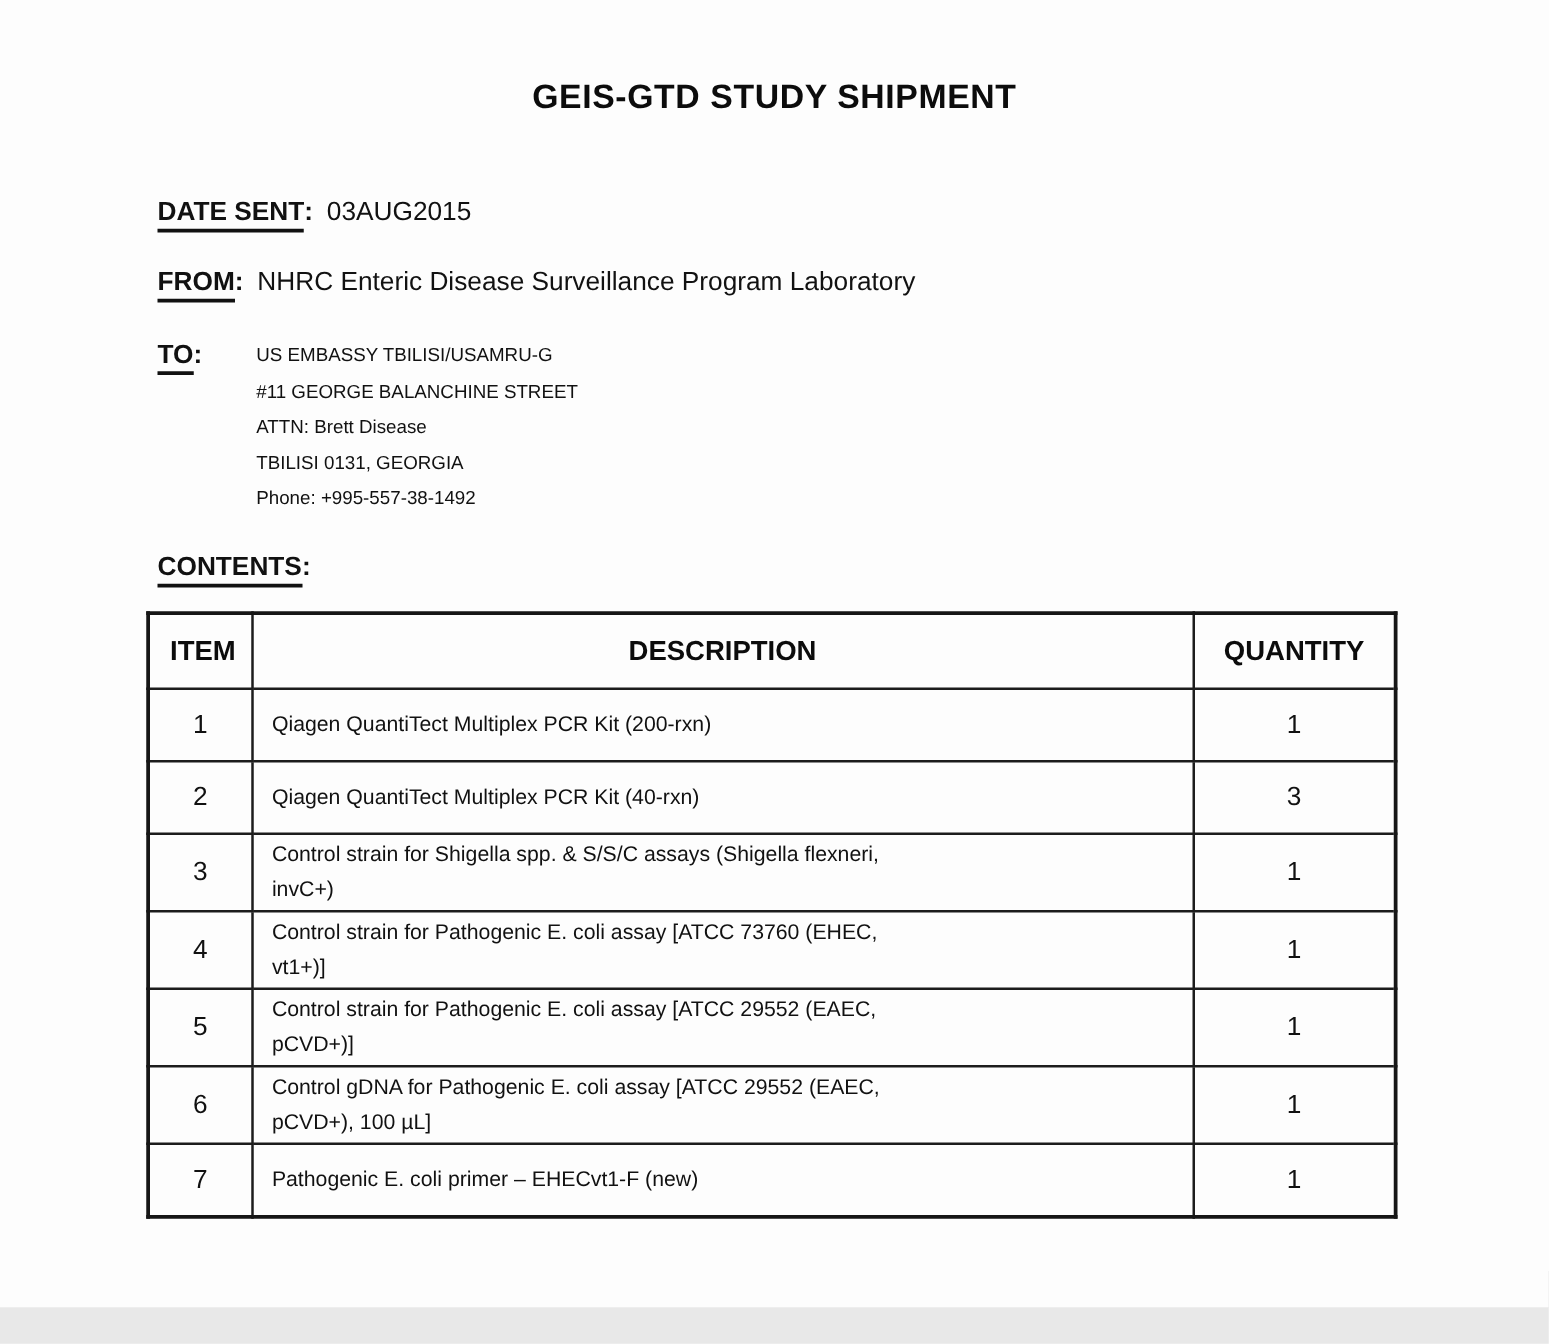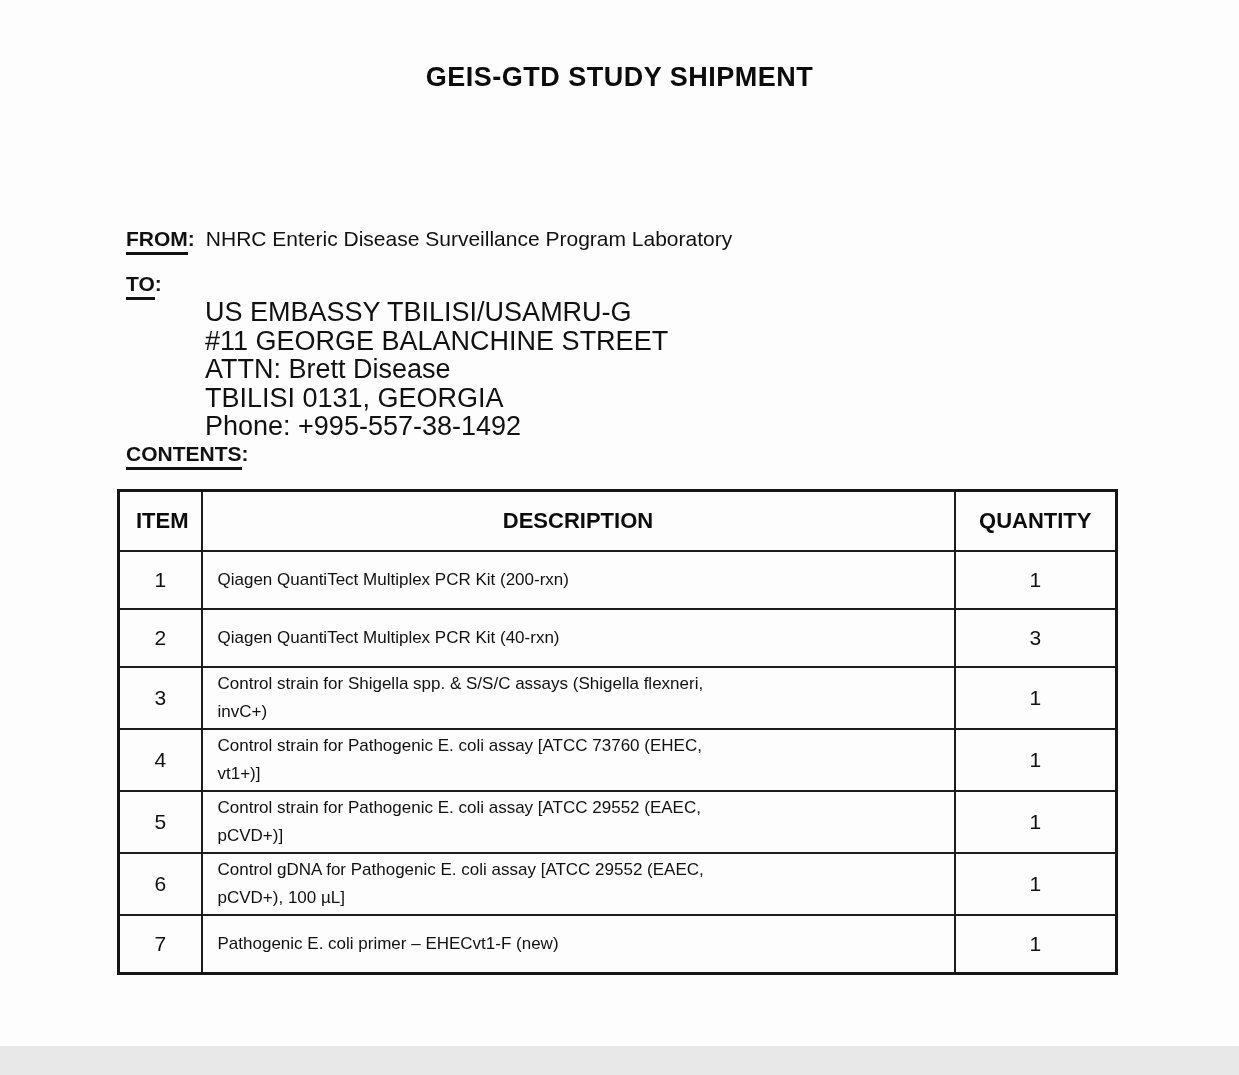--- a/index.html
+++ b/index.html
@@ -41,34 +41,33 @@
     border-bottom: 3px solid #111;
     padding-bottom: 1px;
   }
   .field-colon {
     font-weight: bold;
   }
   .field-value {
     margin-left: 11px;
   }
   .f-date  { top: 157px; }
-  .f-from  { top: 226px; }
+  .f-from  { top: 213px; }
   .f-to    { top: 271px; }
   .to-wrap {
     display: flex;
     align-items: flex-start;
   }
   .to-labelbox {
     width: 79px;
     flex: 0 0 79px;
   }
   .to-address {
-    font-size: 27px;
+    font-size: 15px;
     line-height: 28.6px;
-    margin-top: 27px;
   }
   .f-contents { top: 441px; }
   .contents-table {
     position: absolute;
     left: 117px;
     top: 489px;
     width: 998px;
     border-collapse: collapse;
     table-layout: fixed;
     border: 3px solid #161616;
@@ -108,20 +107,23 @@
     text-align: left;
   }
 </style>
 </head>
 <body>
 
 <div class="page">
 
   <div class="title">GEIS-GTD STUDY SHIPMENT</div>
 
+  <div class="field f-date">
+    <span class="field-label">DATE SENT</span><span class="field-colon">:</span><span class="field-value">03AUG2015</span>
+  </div>
 
   <div class="field f-from">
     <span class="field-label">FROM</span><span class="field-colon">:</span><span class="field-value">NHRC Enteric Disease Surveillance Program Laboratory</span>
   </div>
 
   <div class="field f-to">
     <div class="to-wrap">
       <div class="to-labelbox"><span class="field-label">TO</span><span class="field-colon">:</span></div>
       <div class="to-address">
         <div>US EMBASSY TBILISI/USAMRU-G</div>

